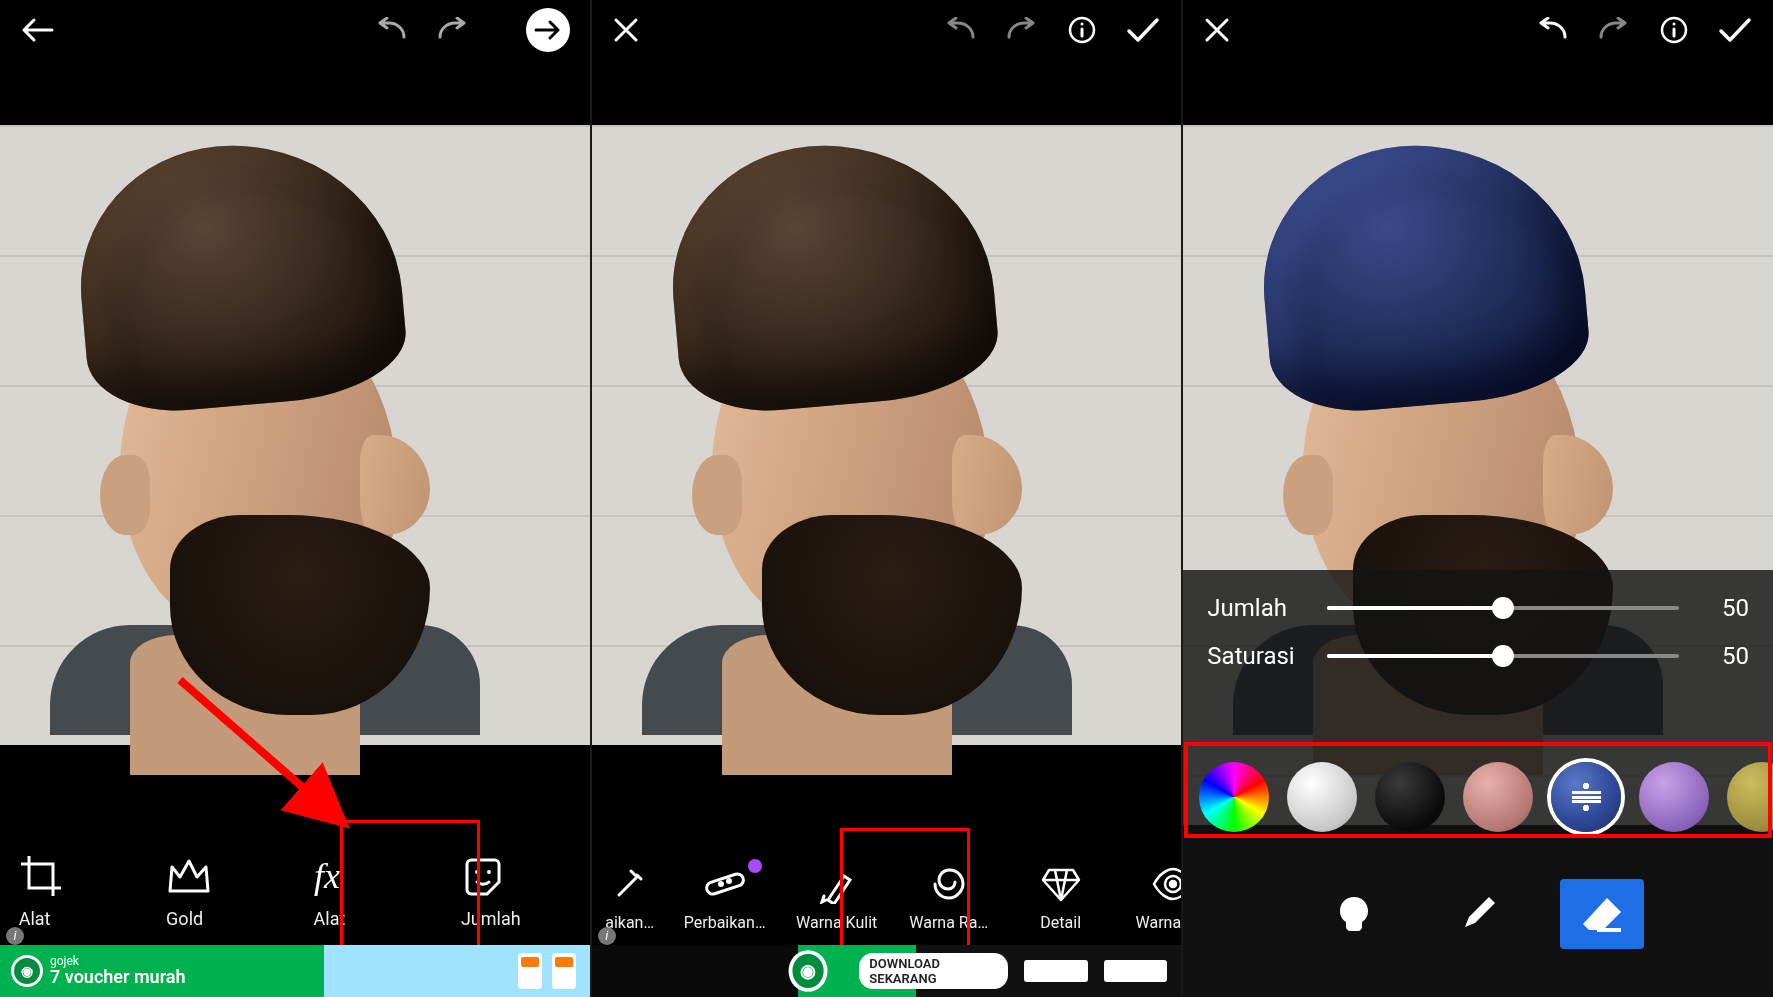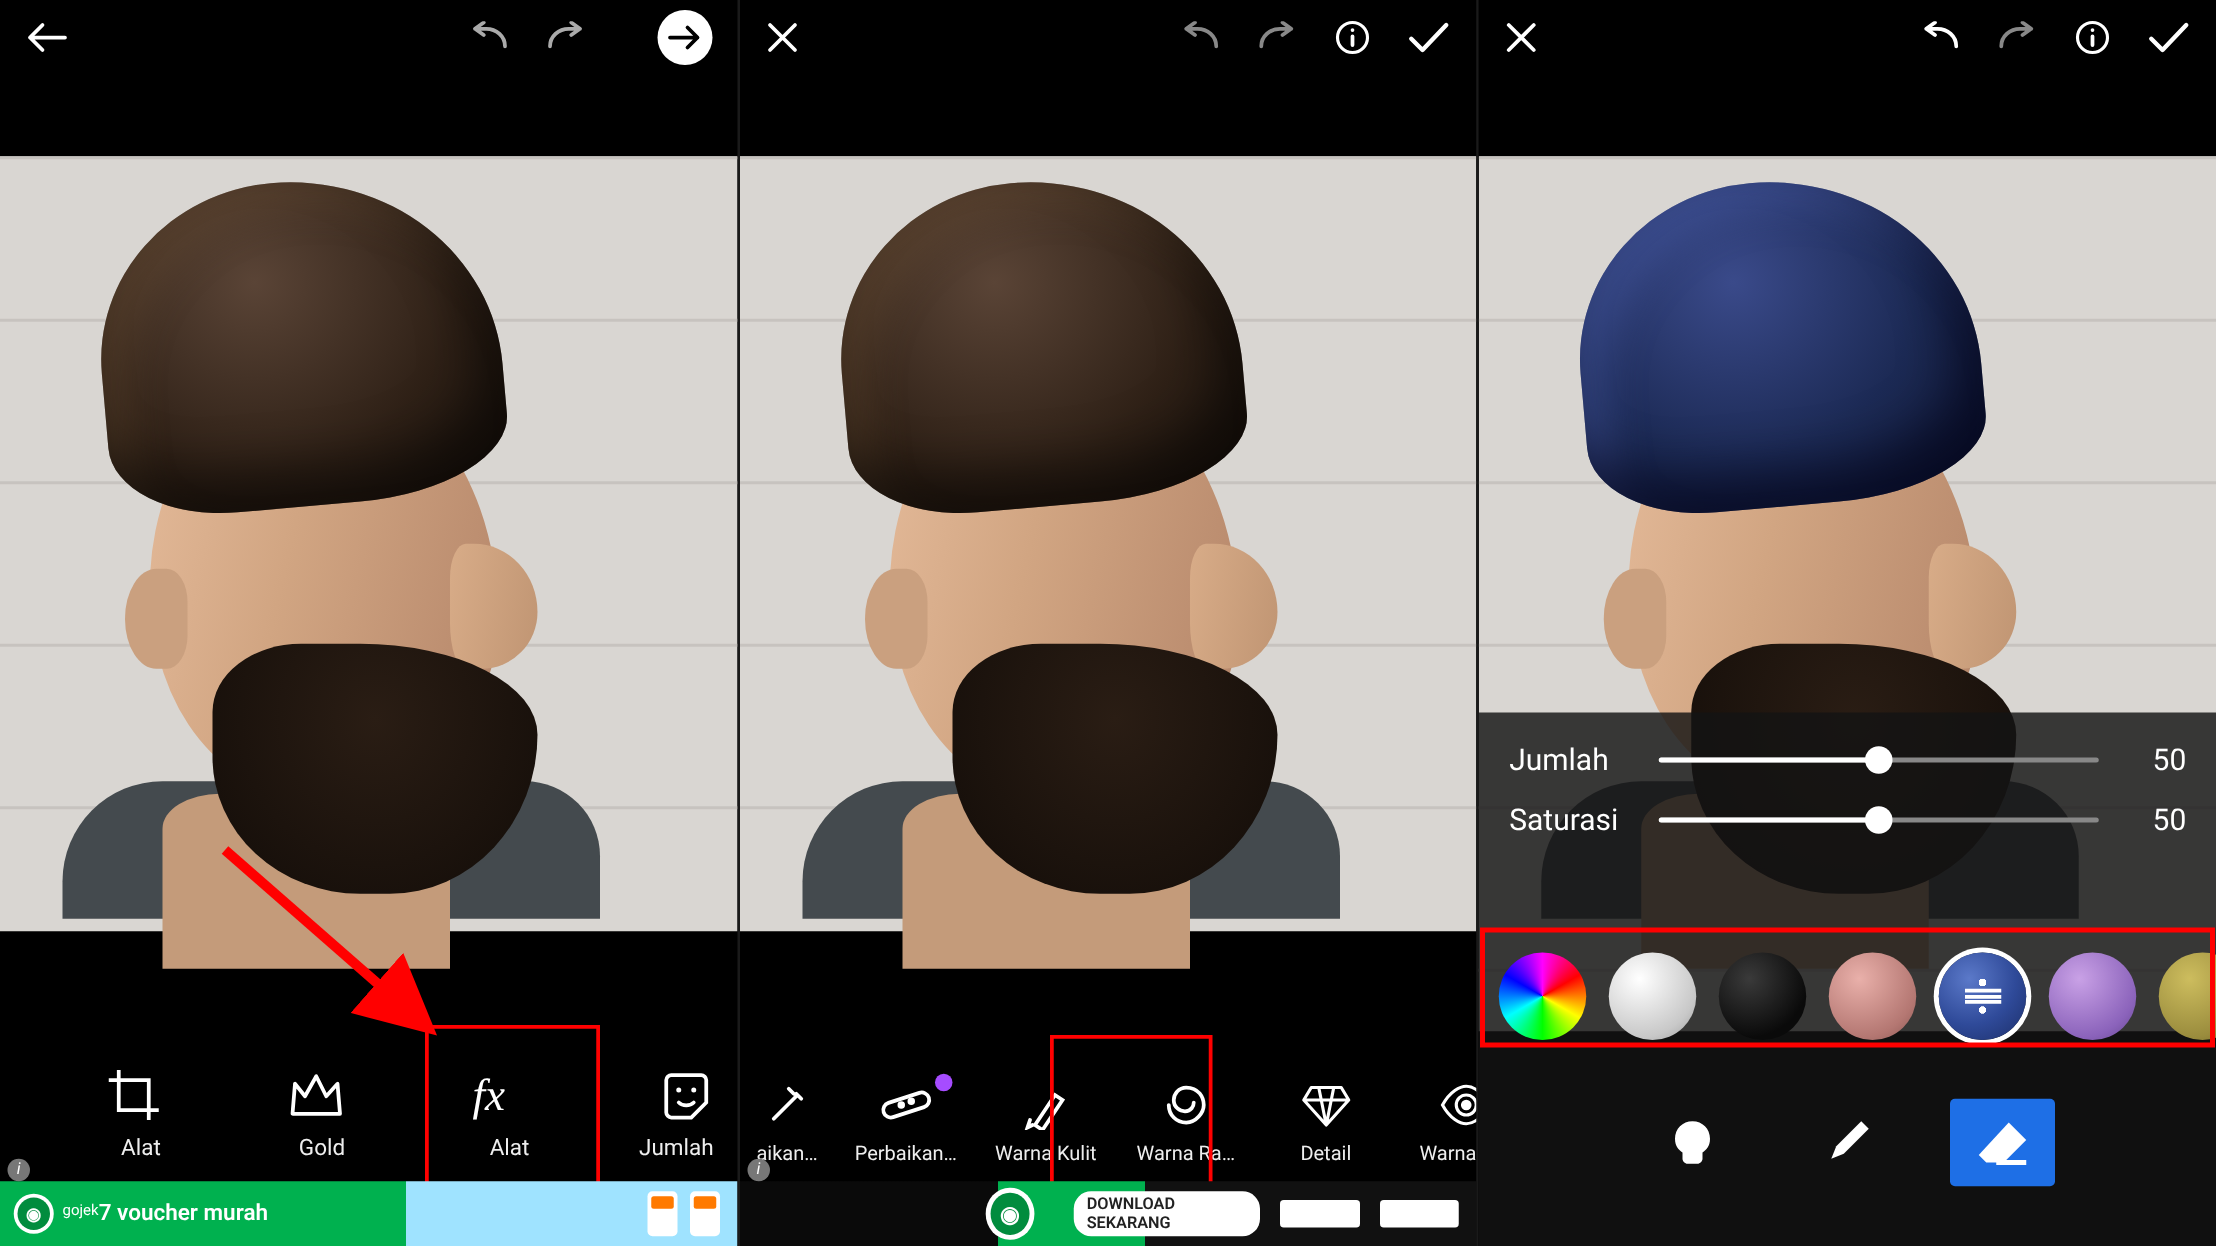--- a/index.html
+++ b/index.html
@@ -78,21 +78,21 @@
     position: absolute; left: 0; bottom: -20px; width: 430px; height: 110px;
     background: #444a4e; border-radius: 80px 60px 0 0;
   }
 
   
   .tools1 {
     position: absolute; left: 0; right: 0; top: 825px; height: 130px;
     display: flex; align-items: center; justify-content: space-around;
     z-index: 30;
   }
-  .tool { width: 110px; display: flex; flex-direction: column; align-items: flex-end; gap: 8px;
+  .tool { width: 110px; display: flex; flex-direction: column; align-items: flex-start; gap: 8px;
     font-size: 18px; color: #eee; position: relative; }
   .tool .ti { height: 48px; display: flex; align-items: center; justify-content: center; }
   .dot-badge { position: absolute; top: -2px; right: 20px; width: 14px; height: 14px;
     background: #a64cff; border-radius: 50%; }
 
   .hlbox {
     position: absolute; border: 3px solid #f00; z-index: 60; pointer-events: none;
   }
   .hlbox.b1 { left: 340px; top: 820px; width: 140px; height: 140px; }
   .arrow {
@@ -285,21 +285,21 @@
               <path d="M0 0 10 5 0 10Z" fill="#f00"></path>
             </marker>
           </defs>
           <path d="M10 10 170 150" stroke="#f00" stroke-width="8" marker-end="url(#ah1)"></path>
         </svg>
     </div>
 
     <span class="iinfo" style="top:auto; bottom:52px;">i</span>
     <div class="ad ad1">
       <span class="gbadge">◉</span>
-      <div style="display:flex; flex-direction:row; line-height:1.05;">
+      <div style="display:flex; flex-direction:column; line-height:1.05;">
         <span style="font-size:12px; font-weight:400;">gojek</span>
         <span>7 voucher murah</span>
       </div>
       <div style="flex:1"></div>
       <span class="mini"></span>
       <span class="mini"></span>
     </div>
   </div>
 
   <div class="screen scx2">

